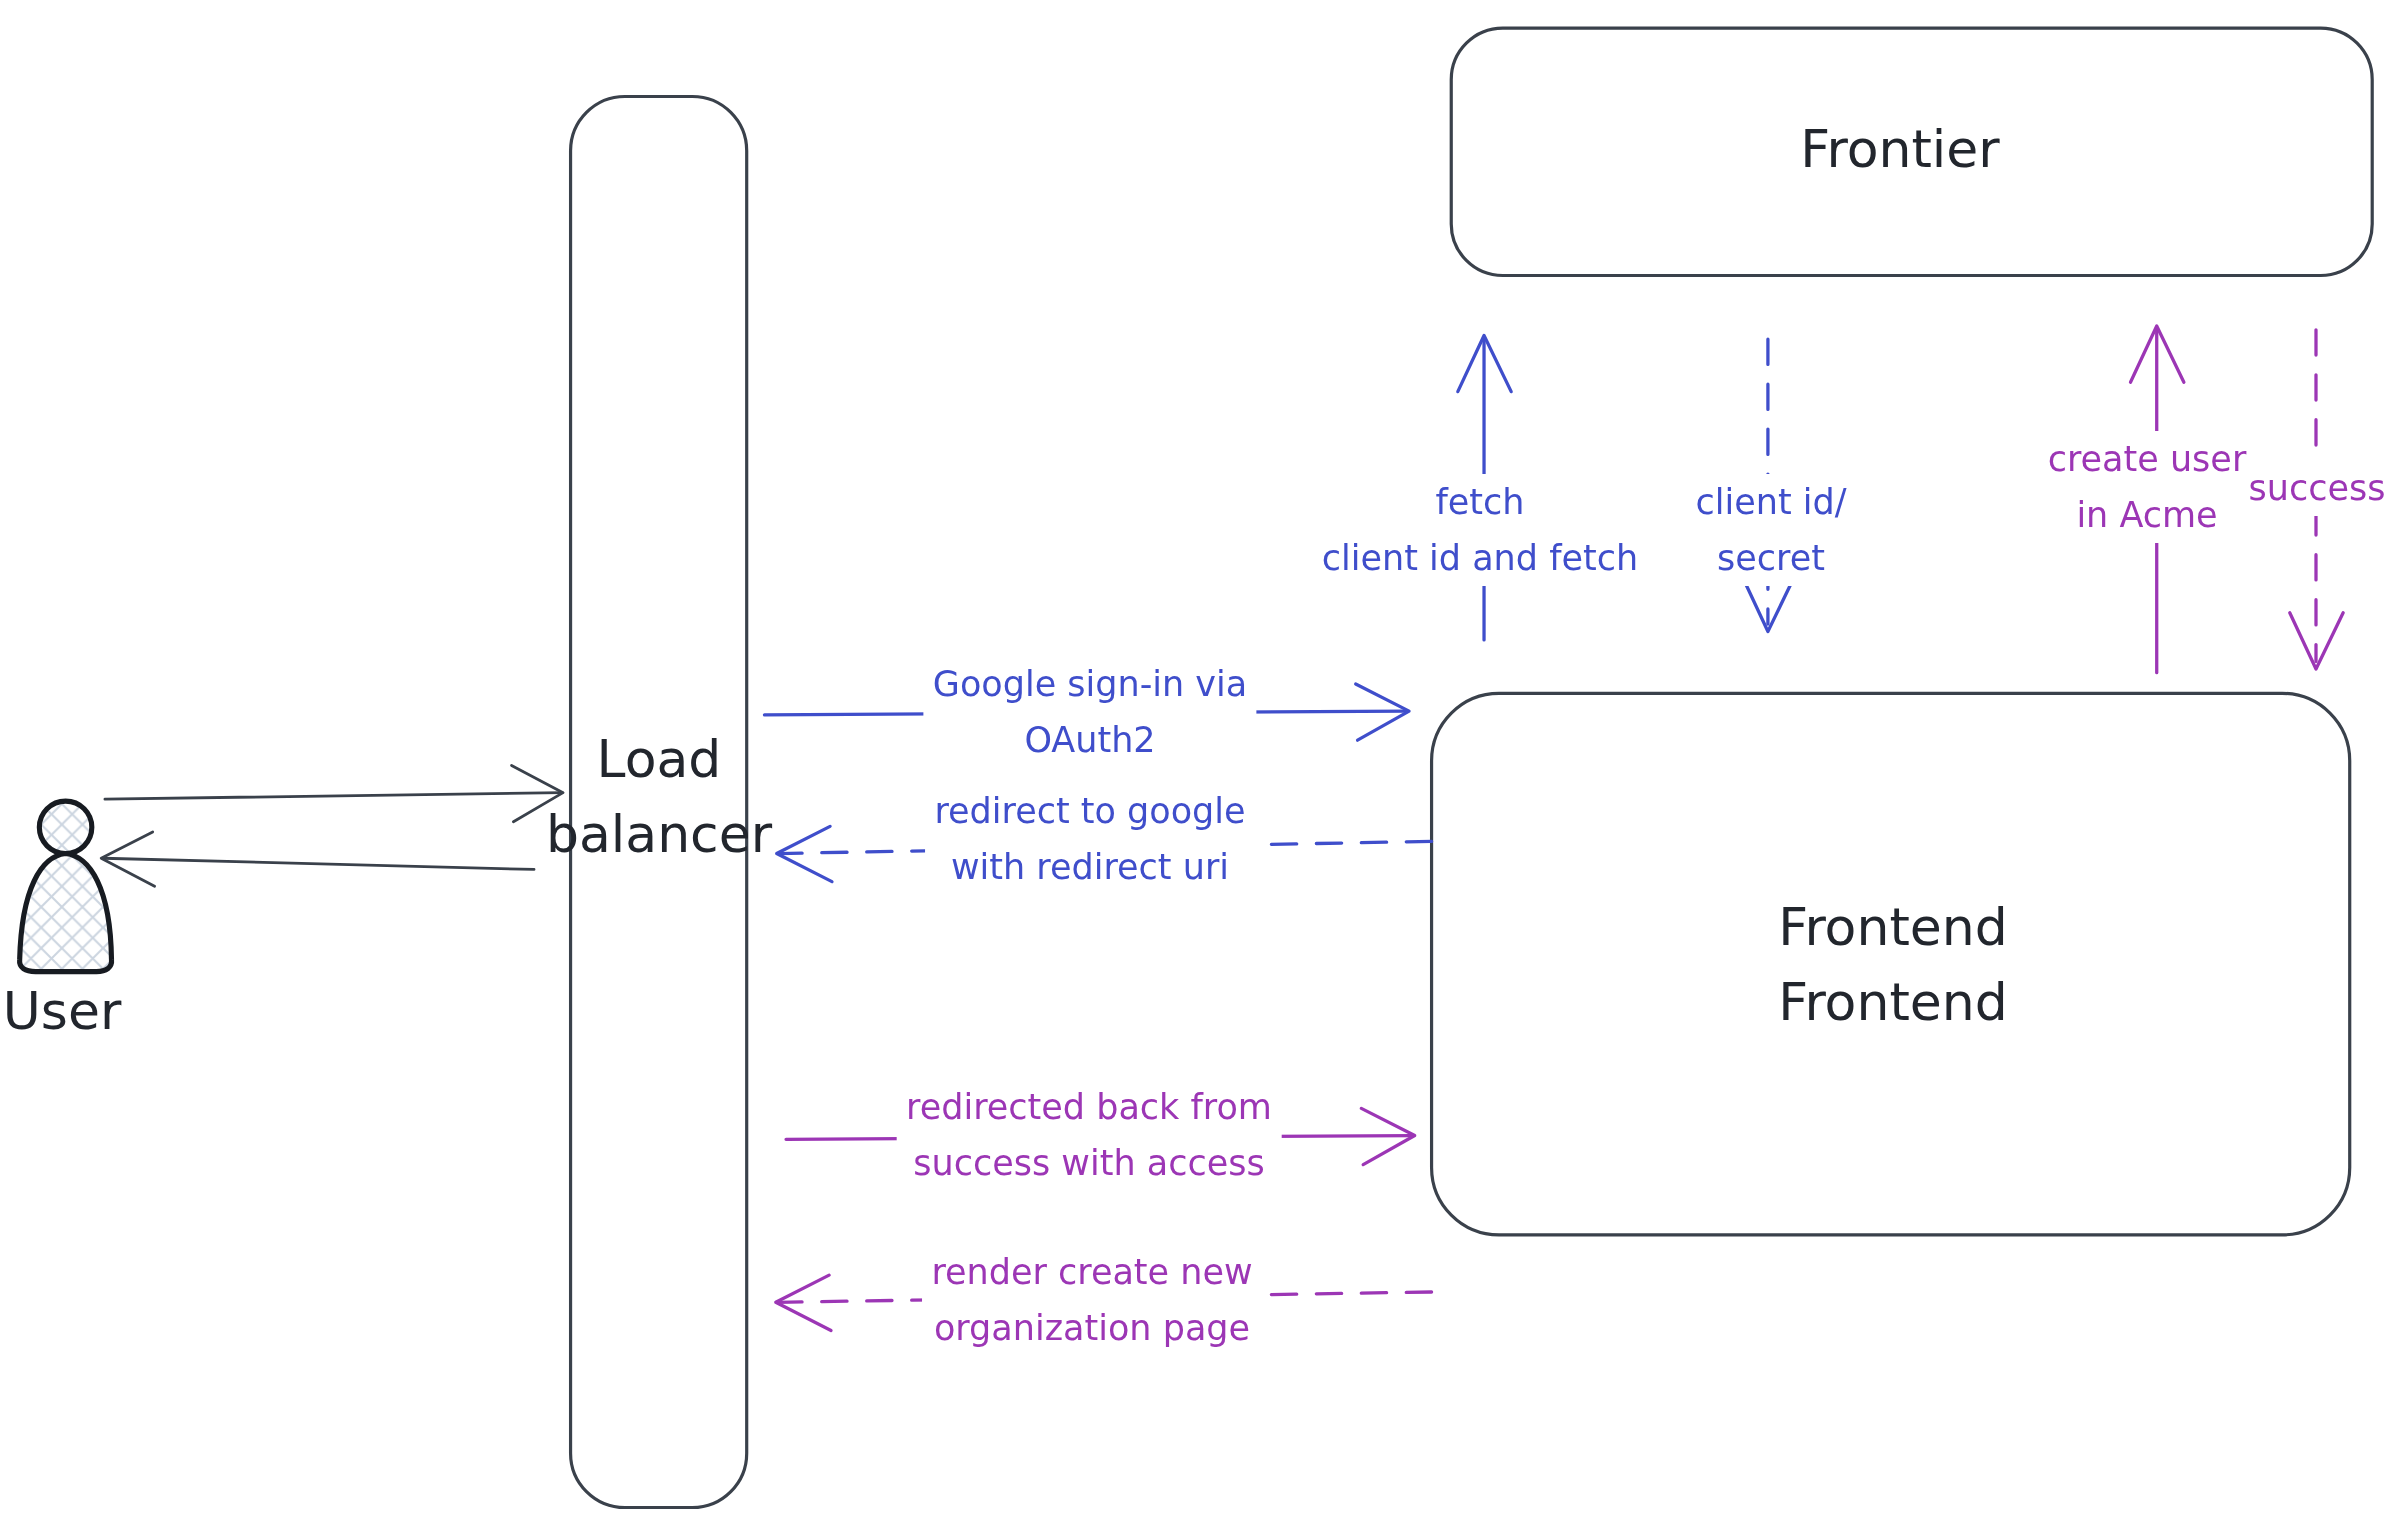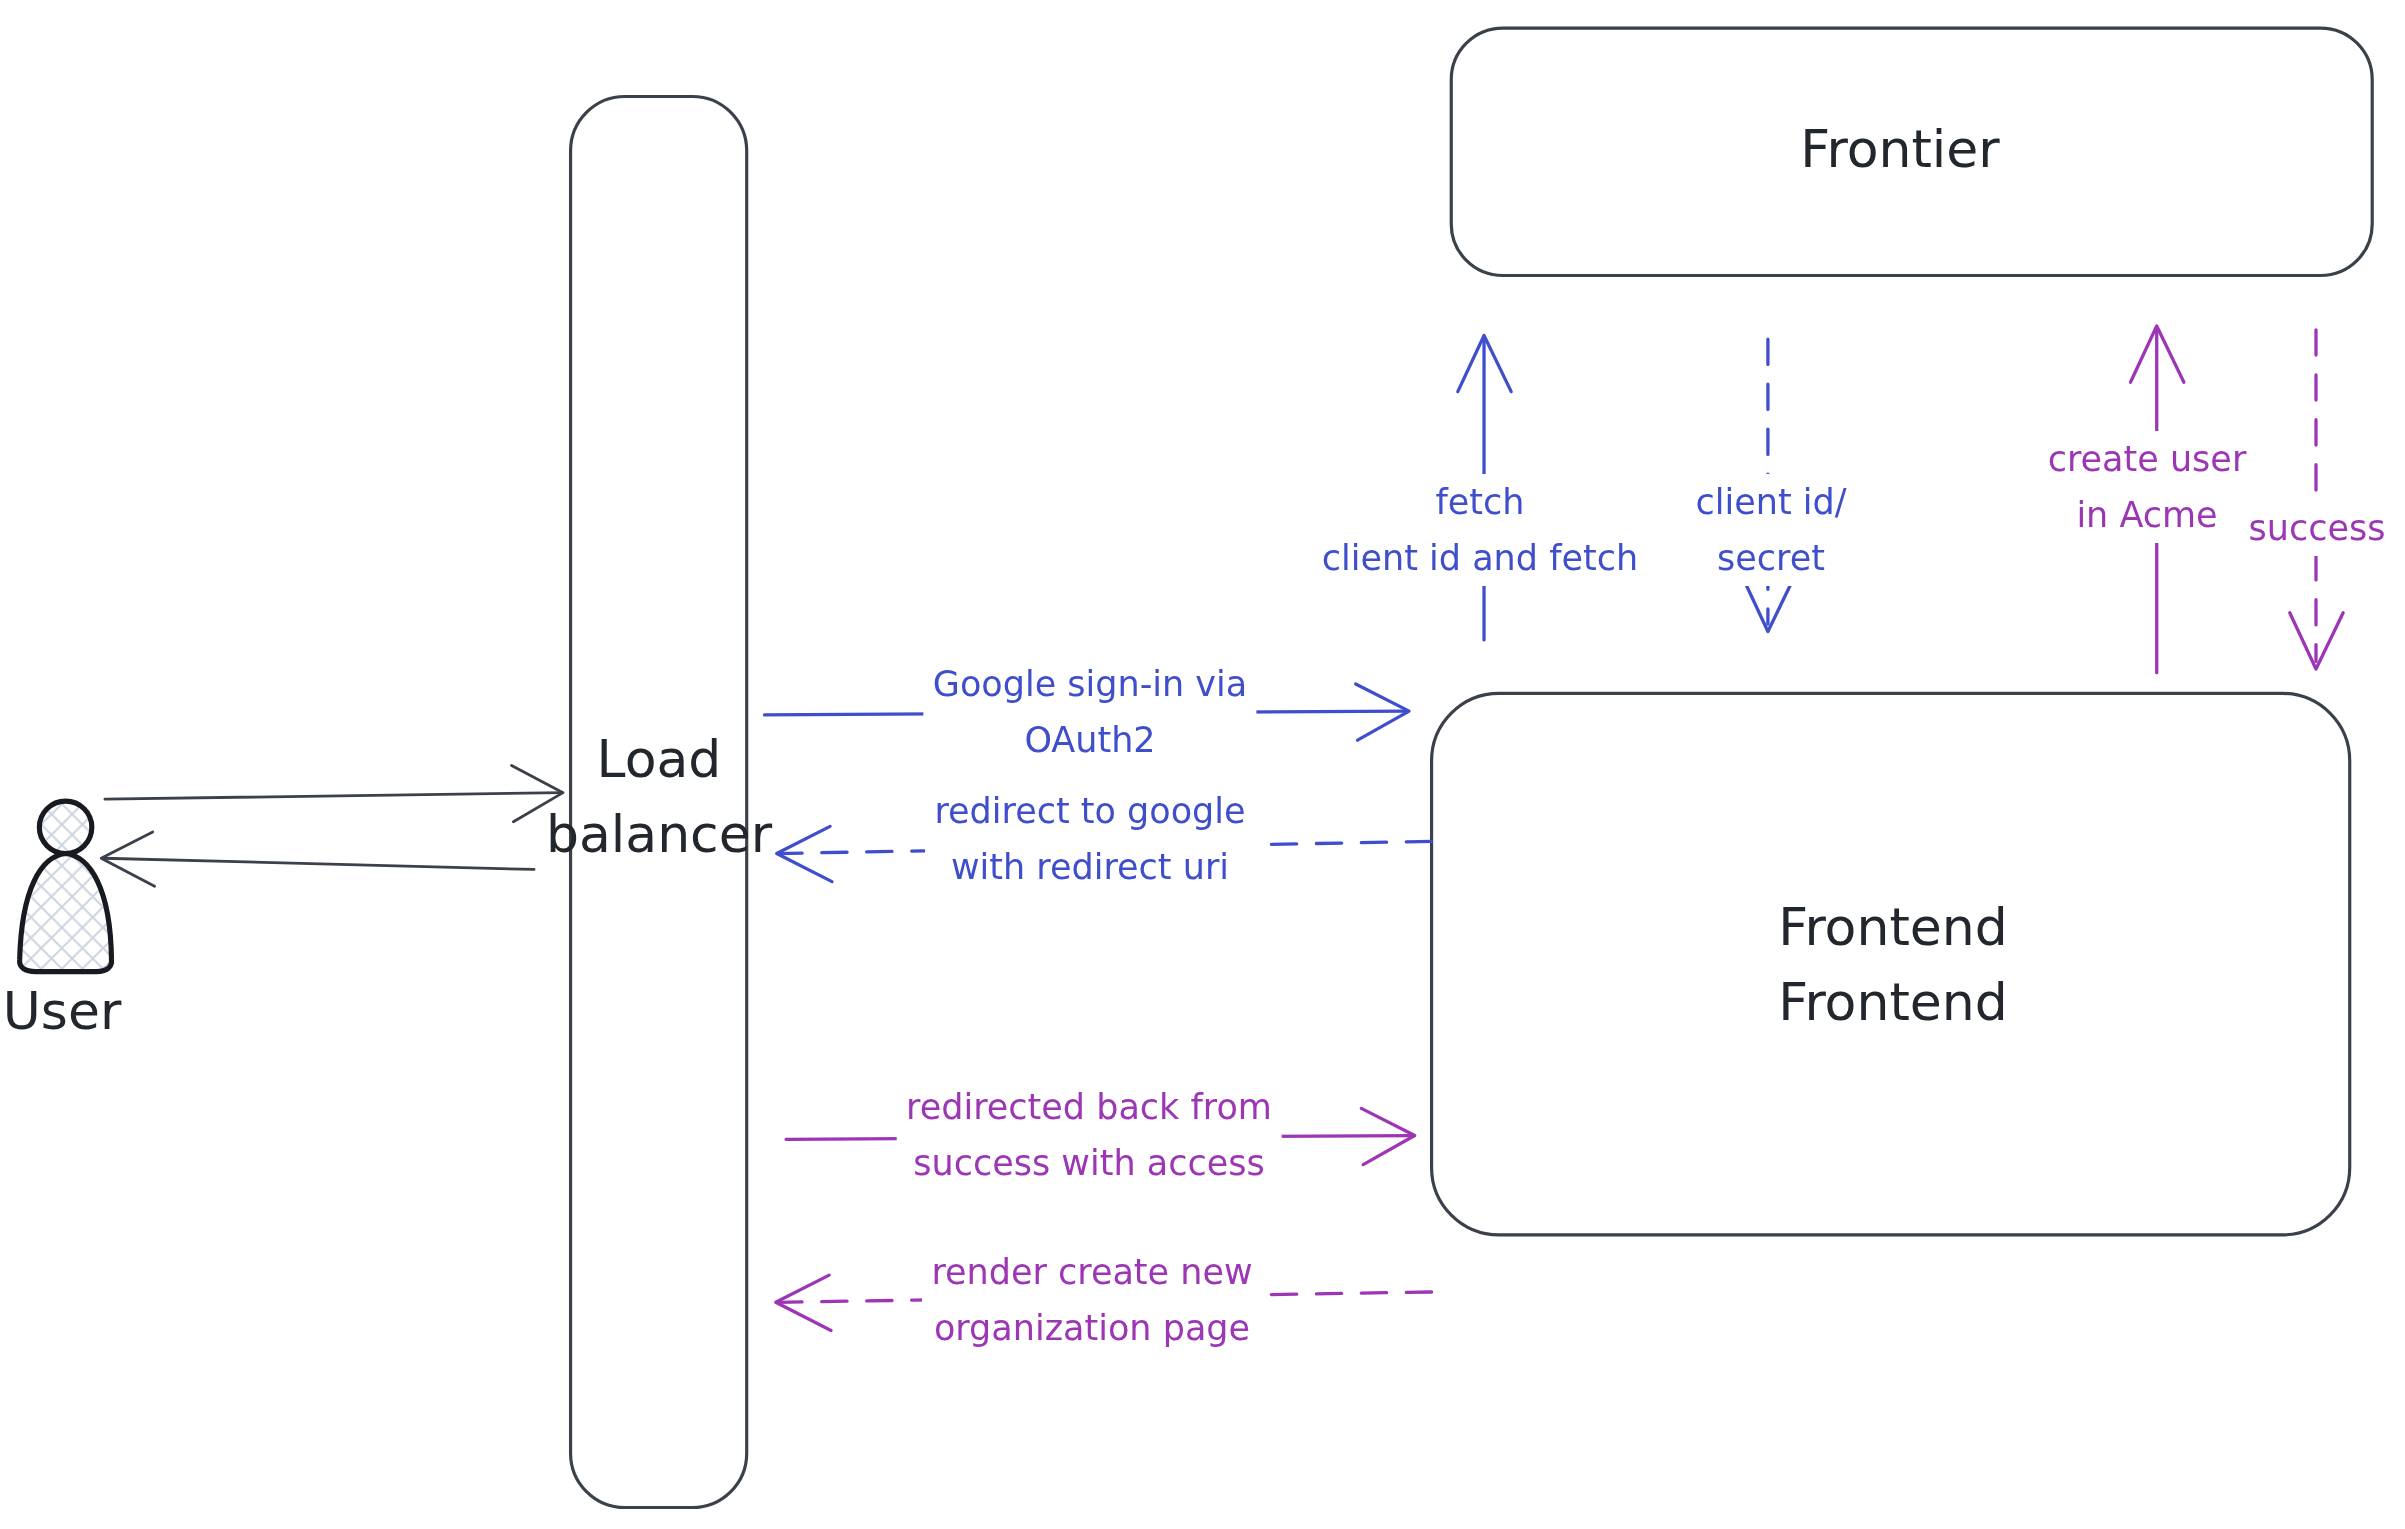--- a/index.html
+++ b/index.html
@@ -157,18 +157,18 @@
   <div class="lbl t-blue" style="left:1771px;top:530px;">
     <div>client id/</div>
     <div>secret</div>
   </div>
 
   <div class="lbl t-purple" style="left:2147px;top:487px;">
     <div>create user</div>
     <div>in Acme</div>
   </div>
 
-  <div class="lbl t-purple" style="left:2317px;top:488px;margin-top:40px;">
+  <div class="lbl t-purple" style="left:2317px;top:488px;">
     <div>success</div>
   </div>
 
 </div>
 
 
 </body></html>

